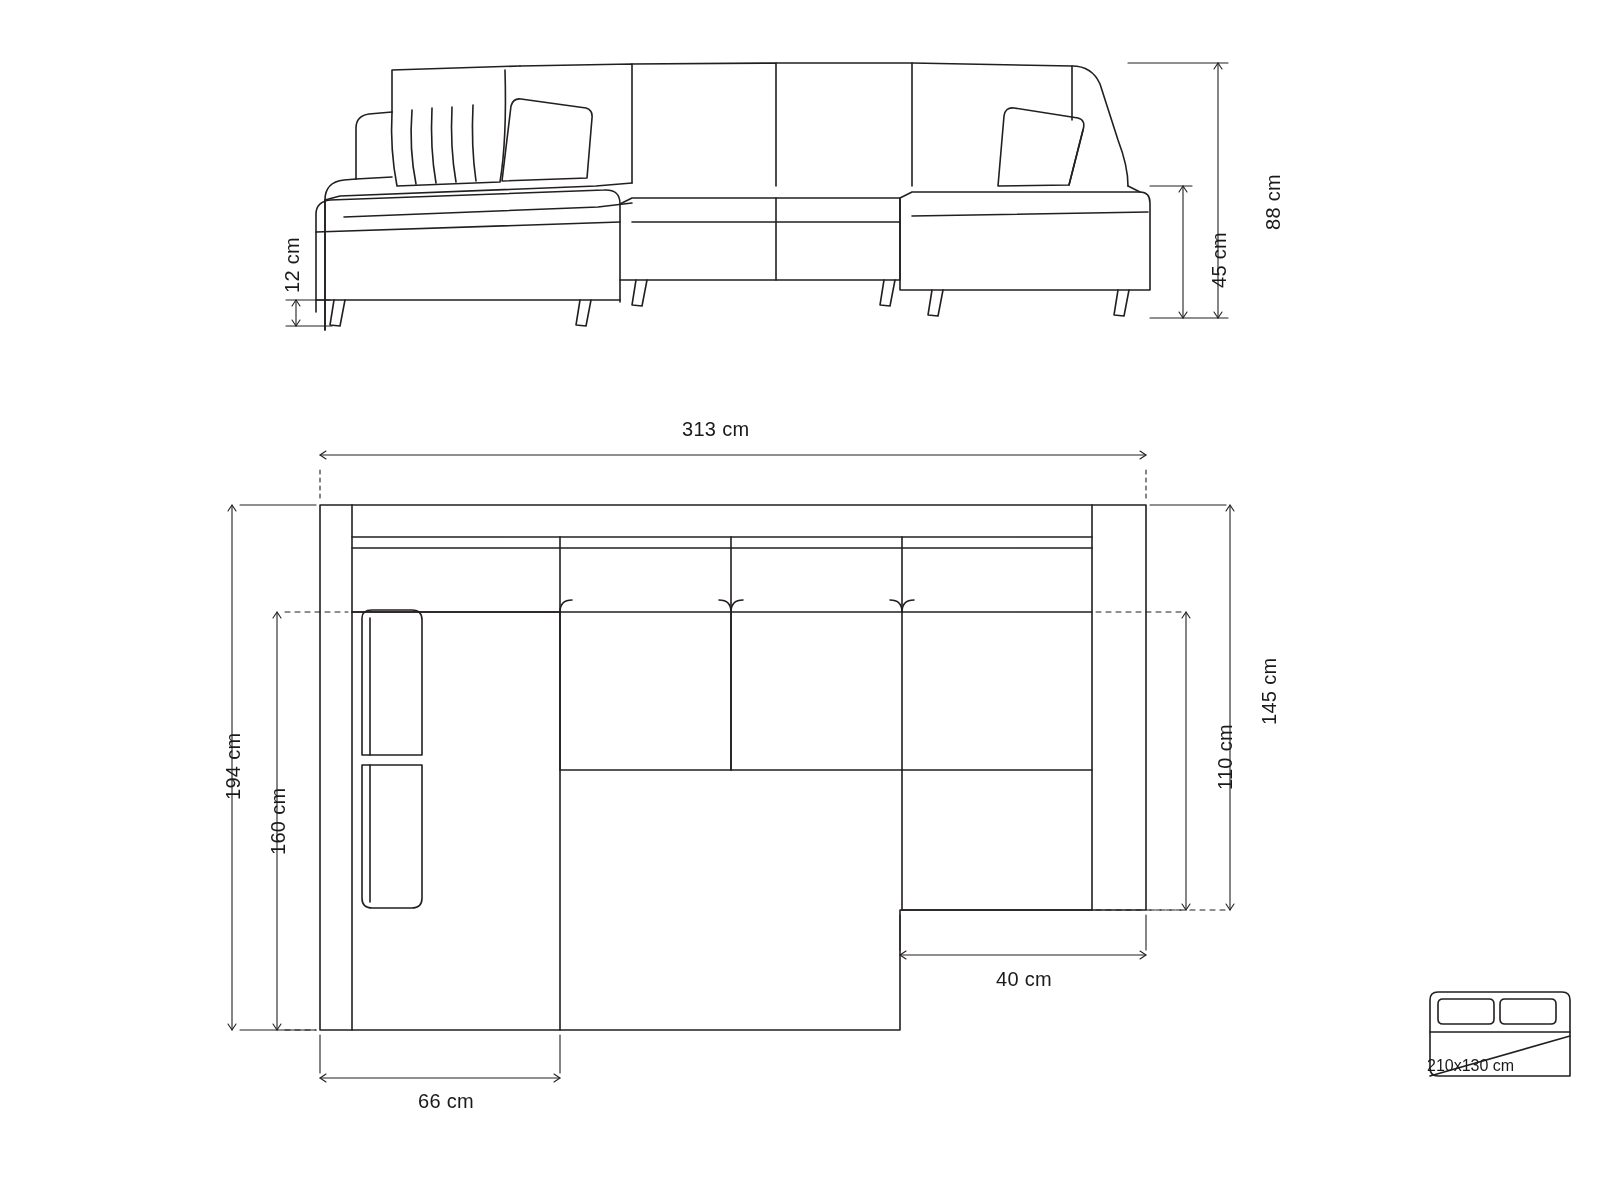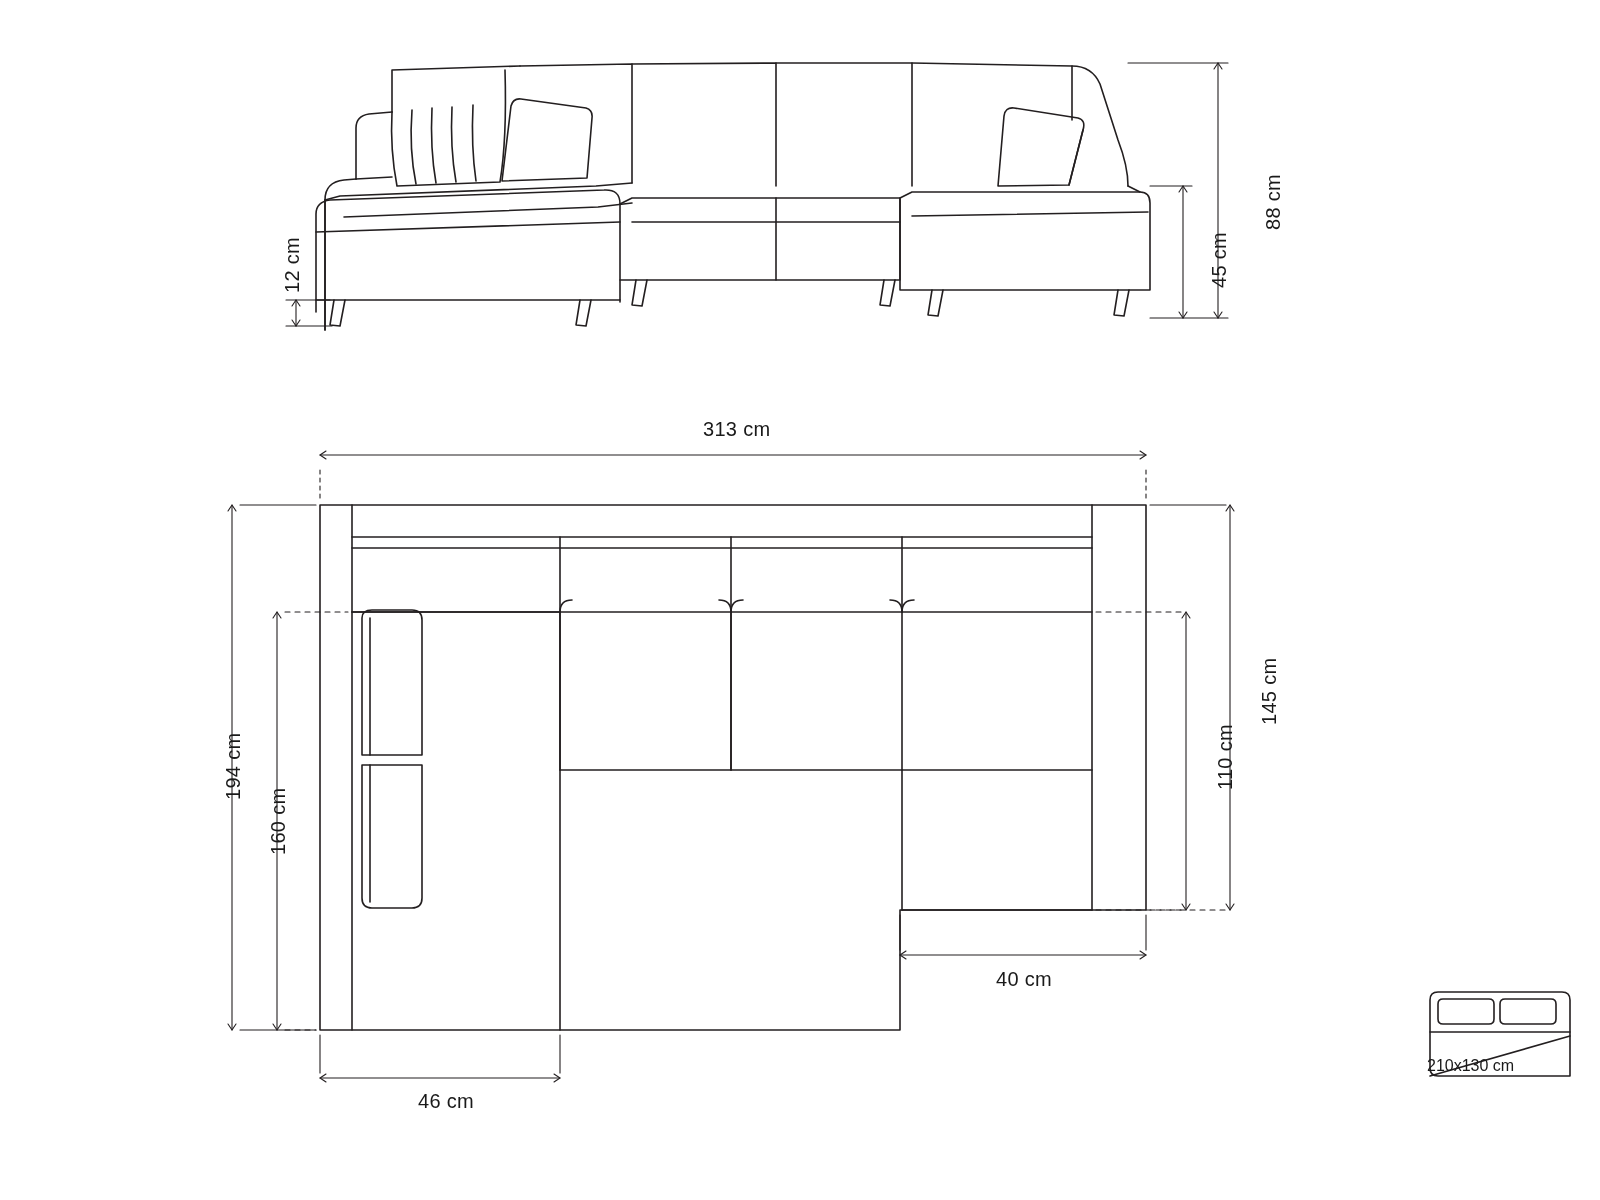--- a/index.html
+++ b/index.html
@@ -220,23 +220,23 @@
         <path d="M1430 1076 L1570 1036"></path>
       </g>
 
     </g>
   </svg>
 
   <div class="dim-label vert" style="left:1262px; top:230px;">88 cm</div>
   <div class="dim-label vert" style="left:1208px; top:288px;">45 cm</div>
   <div class="dim-label vert" style="left:281px; top:293px;">12 cm</div>
 
-  <div class="dim-label" style="left:703px; top:418px;">313 cm</div>
+  <div class="dim-label" style="left:682px; top:418px;">313 cm</div>
   <div class="dim-label vert" style="left:222px; top:800px;">194 cm</div>
   <div class="dim-label vert" style="left:267px; top:855px;">160 cm</div>
   <div class="dim-label vert" style="left:1258px; top:725px;">145 cm</div>
   <div class="dim-label vert" style="left:1214px; top:790px;">110 cm</div>
   <div class="dim-label" style="left:996px; top:968px;">40 cm</div>
-  <div class="dim-label" style="left:418px; top:1090px;">46 cm</div>
+  <div class="dim-label" style="left:418px; top:1090px;">66 cm</div>
 
   <div class="bed-label" style="left:1427px; top:1057px;">210x130 cm</div>
 
 </div>
 
 </body></html>

